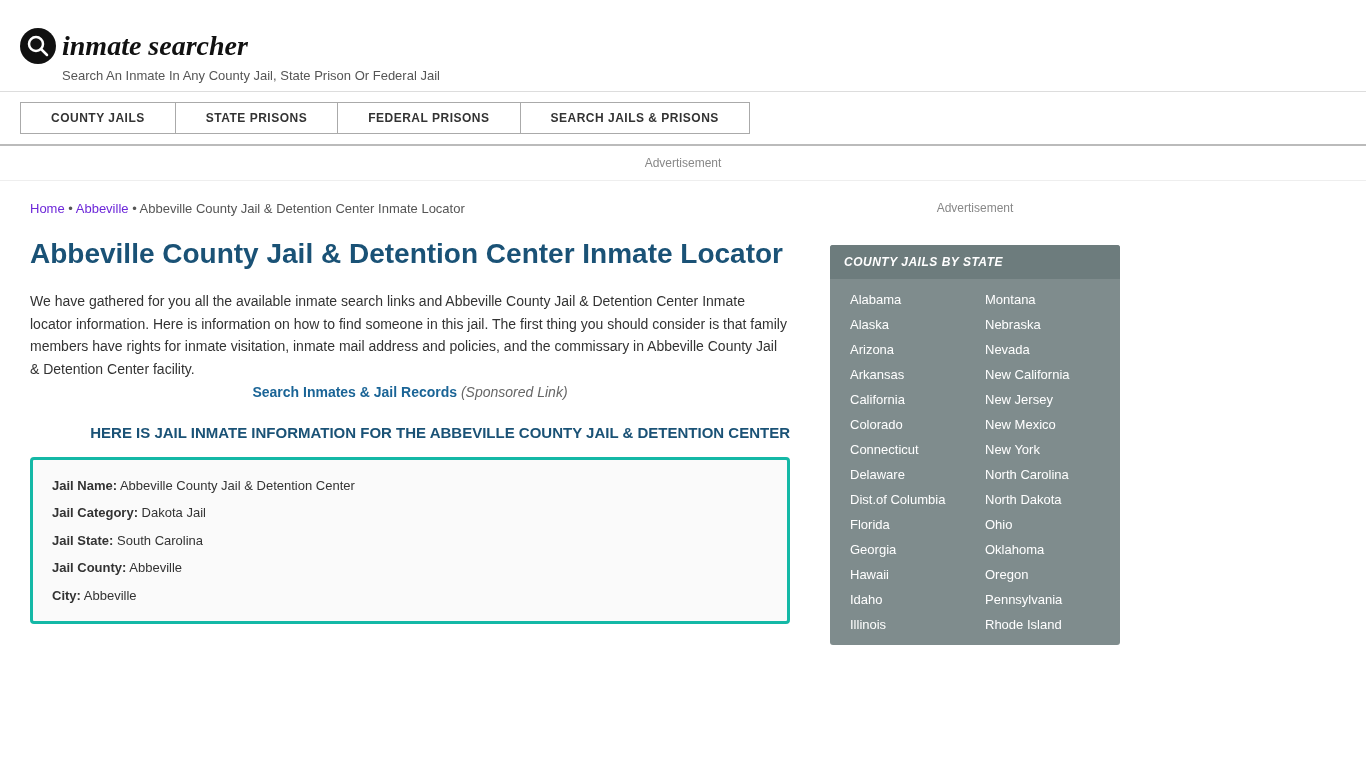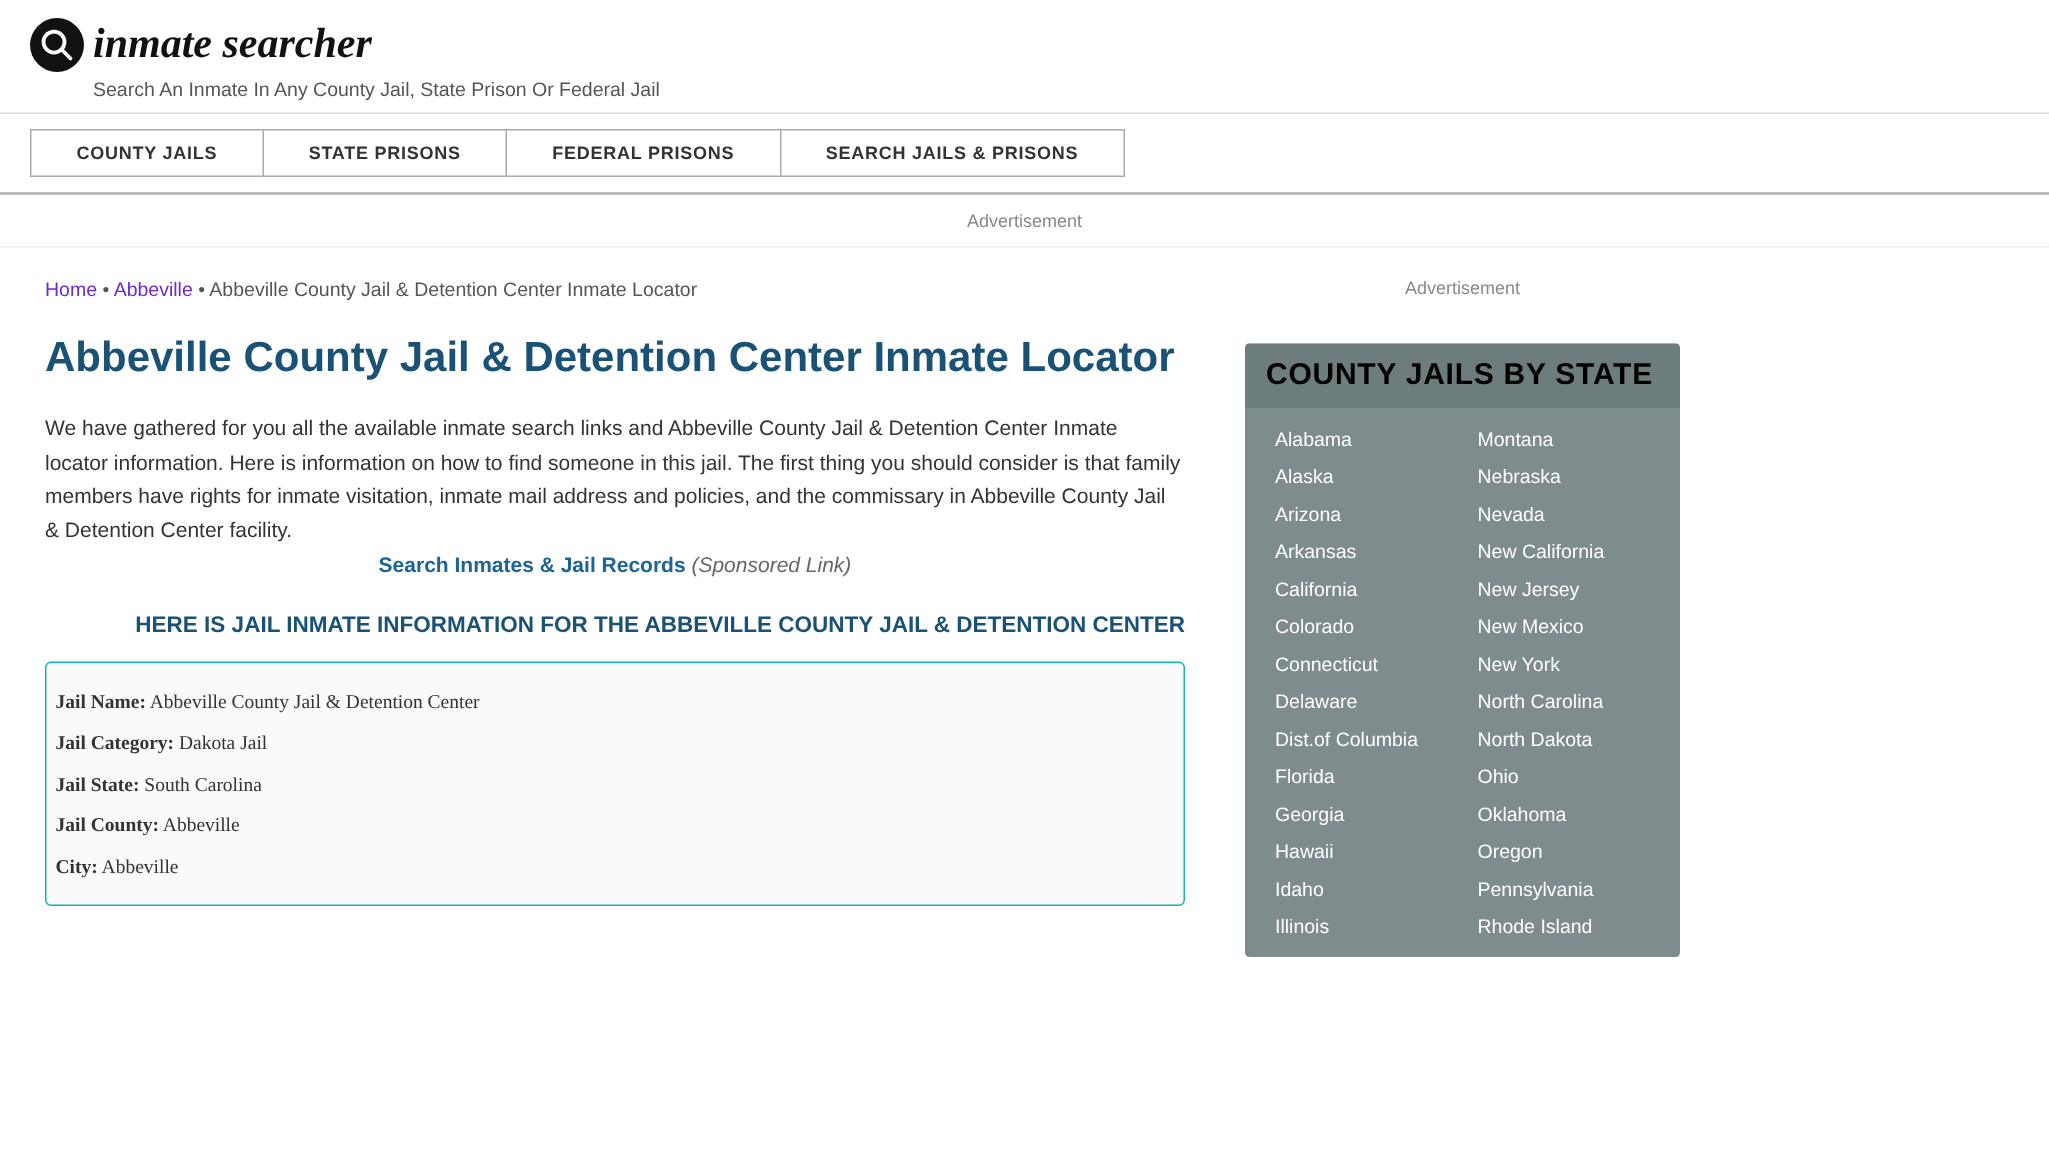--- a/index.html
+++ b/index.html
@@ -1,19 +1,19 @@
 <!DOCTYPE html>
 <html><head>
   <meta charset="utf-8">
   <style>
     * { margin: 0; padding: 0; box-sizing: border-box; }
     body { font-family: Arial, sans-serif; font-size: 14px; color: #333; background: #fff; }
 
     
-    #header { padding: 12px 20px 8px 20px; border-bottom: 1px solid #ddd; }
+    #header { padding: 12px 20px 8px 20px; border-bottom: 1px solid #ddd; margin-top: 16px; }
     #logo-area { display: flex; align-items: center; gap: 6px; margin-bottom: 4px; }
     #logo-icon { width: 36px; height: 36px; border-radius: 50%; background: #111; display: flex; align-items: center; justify-content: center; color: #fff; font-size: 18px; font-weight: bold; flex-shrink: 0; }
     #logo-text { font-size: 28px; font-weight: 900; font-style: italic; color: #111; font-family: Georgia, serif; }
     #tagline { font-size: 13px; color: #555; margin-left: 42px; }
 
     
     #nav { padding: 10px 20px; border-bottom: 2px solid #bbb; display: flex; gap: 0; }
     .nav-btn { border: 1px solid #aaa; padding: 8px 30px; background: #fff; font-size: 12px; font-weight: bold; letter-spacing: 0.5px; cursor: pointer; color: #333; text-transform: uppercase; }
     .nav-btn:not(:last-child) { border-right: none; }
 
@@ -39,33 +39,33 @@
 
     
     #search-link { text-align: center; font-size: 14px; margin-bottom: 24px; }
     #search-link a { color: #1a6496; font-weight: bold; text-decoration: none; }
     #search-link .sponsored { color: #666; font-style: italic; }
 
     
     #section-heading { font-size: 15px; font-weight: bold; color: #1a5276; text-transform: uppercase; margin-bottom: 16px; text-align: right; }
 
     
-    #jail-info-box { border: 1px solid #14b8a6; border-radius: 4px; padding: 16px 6px; background: #fafafa; font-family: Liberation Serif, serif; }
+    #jail-info-box { border: 3px solid #14b8a6; border-radius: 4px; padding: 16px 19px; background: #fafafa; }
     .jail-info-row { font-size: 13px; color: #333; margin-bottom: 8px; line-height: 1.5; }
     .jail-info-row:last-child { margin-bottom: 0; }
     .jail-info-row .label { font-weight: bold; }
 
     
     #sidebar { width: 320px; flex-shrink: 0; padding: 10px 20px 20px 10px; }
     #sidebar-ad { text-align: center; color: #888; font-size: 12px; margin-bottom: 20px; padding: 10px; }
 
     
     #state-box { background: #7f8c8d; border-radius: 3px; overflow: hidden; }
     #state-box-header { background: #6d7c7d; padding: 10px 14px; }
-    #state-box-title { font-size: 20px; font-weight: bold; color: #000000; text-transform: uppercase; letter-spacing: 0.5px; }
+    #state-box-title { font-size: 12px; font-weight: bold; color: #ffffff; text-transform: uppercase; letter-spacing: 0.5px; font-style: italic; }
     #state-grid { display: grid; grid-template-columns: 1fr 1fr; padding: 8px 10px; gap: 0; }
     .state-item { padding: 5px 10px; font-size: 13px; color: #fff; cursor: pointer; }
   </style>
 </head>
 <body>
 
 <div id="header">
   <div id="logo-area">
     <div id="logo-icon">
       <svg width="22" height="22" viewBox="0 0 22 22">

